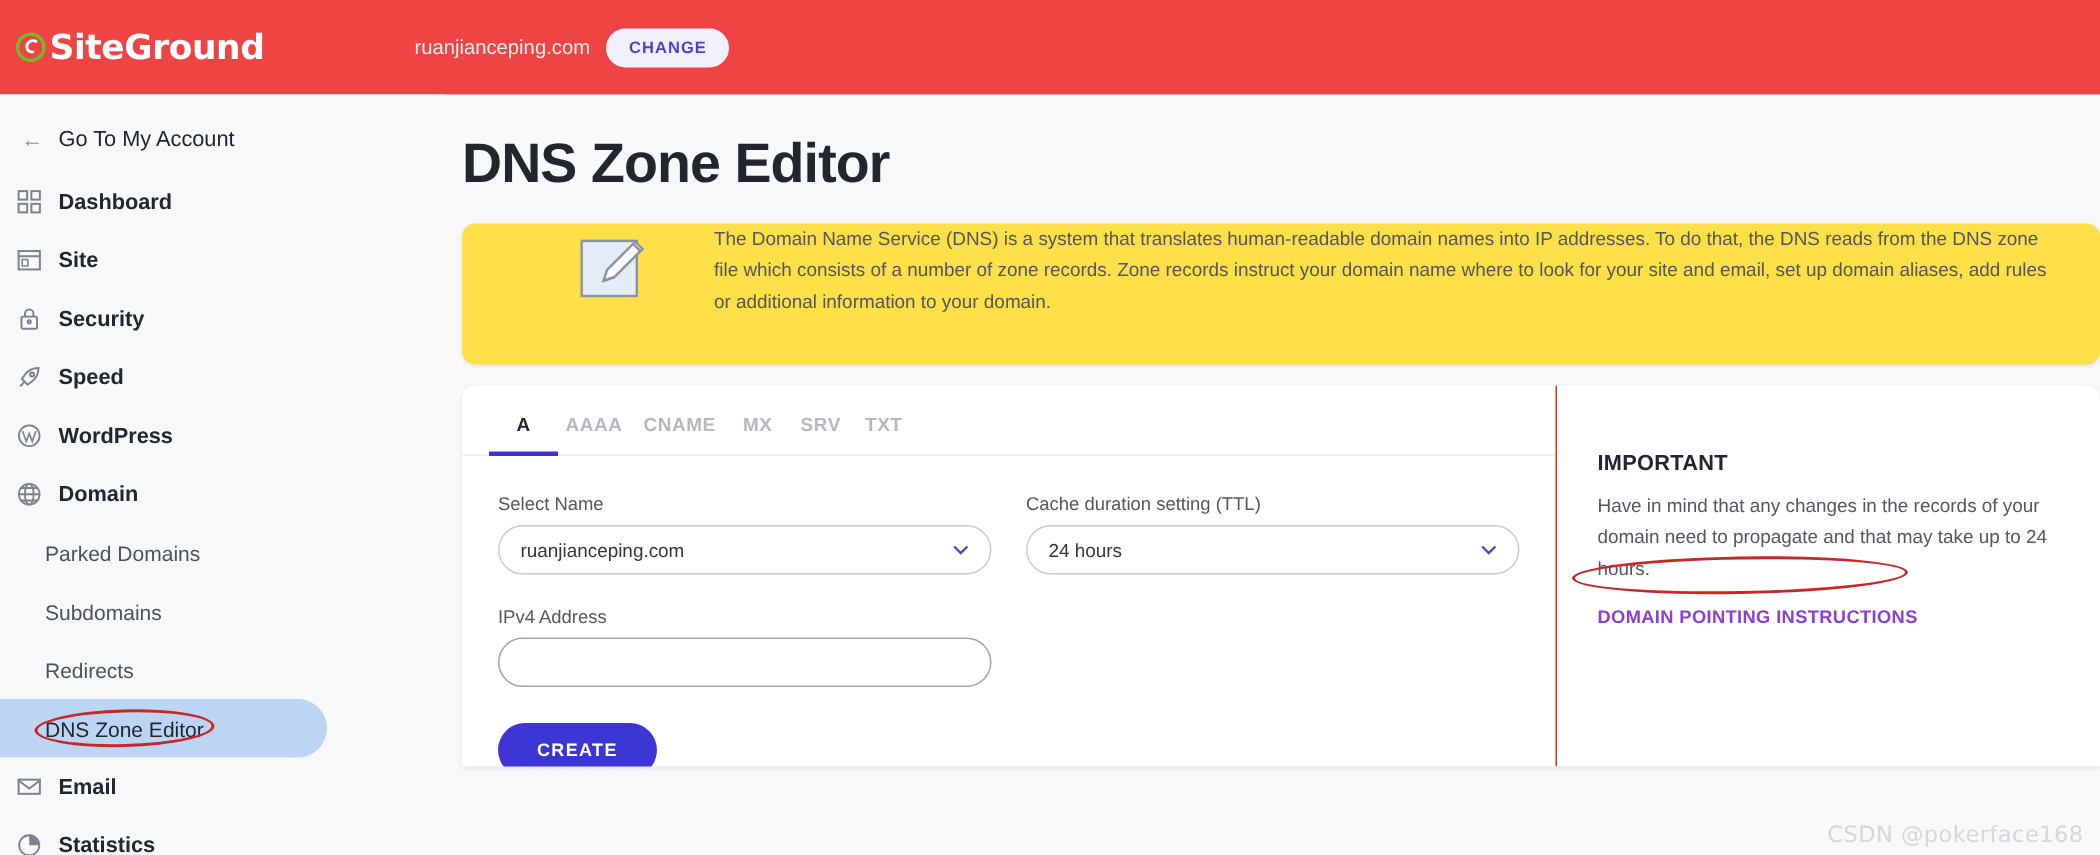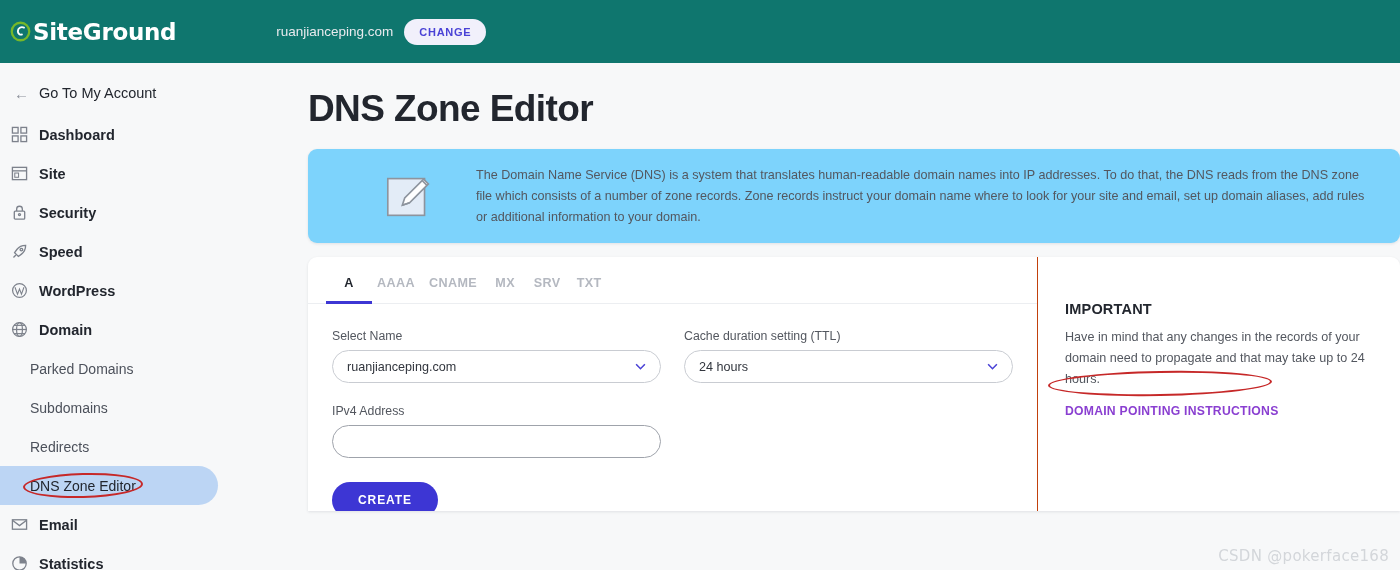--- a/index.html
+++ b/index.html
@@ -7,21 +7,21 @@
     width: 1400px; height: 570px;
     font-family: "Liberation Sans", sans-serif;
     background: #f7f8f9;
     overflow: hidden;
   }
   #app { position: relative; width: 1400px; height: 570px; background: #f7f8f9; }
 
   
   .topbar {
     position: absolute; top: 0; left: 0; width: 1400px; height: 63px;
-    background: #0f766e;
+    background: #ef4444;
     display: flex; 
   }
   .logo-wrap { display: flex; align-items: center; margin-left: 10px; }
   .logo-mark { width: 21px; height: 21px; flex: 0 0 auto; }
   .logo-text {
     color: #ffffff; font-size: 23px; font-weight: 700;
     letter-spacing: -0.3px; margin-left: 2px;
     font-family: "DejaVu Sans", sans-serif;
   }
   .domain-group { display: flex; align-items: center; margin-left: 100px; }
@@ -75,23 +75,23 @@
 
   
   .main { position: absolute; top: 63px; left: 297px; width: 1103px; height: 507px; }
   .page-title {
     font-size: 37px; font-weight: 700; color: #22262e;
     margin: 25px 0 0 11px; letter-spacing: -0.6px;
   }
 
   .info-card {
     margin: 19px 0 0 11px; width: 1092px; height: 94px;
-    background: #7dd3fc; border-radius: 9px;
+    background: #fde047; border-radius: 9px;
     box-shadow: 0 1px 3px rgba(22,30,50,0.10);
-    display: flex; align-items: center;
+    display: flex; align-items: flex-start;
   }
   .info-icon { width: 58px; height: 58px; margin-left: 74px; flex: 0 0 auto; }
   .info-text {
     margin-left: 36px; font-size: 12.6px; color: #53575f;
     line-height: 21px; max-width: 900px;
   }
 
   .section-title {
     font-size: 21px; font-weight: 700; color: #22262e;
     margin: 24px 0 0 11px; letter-spacing: -0.2px;

